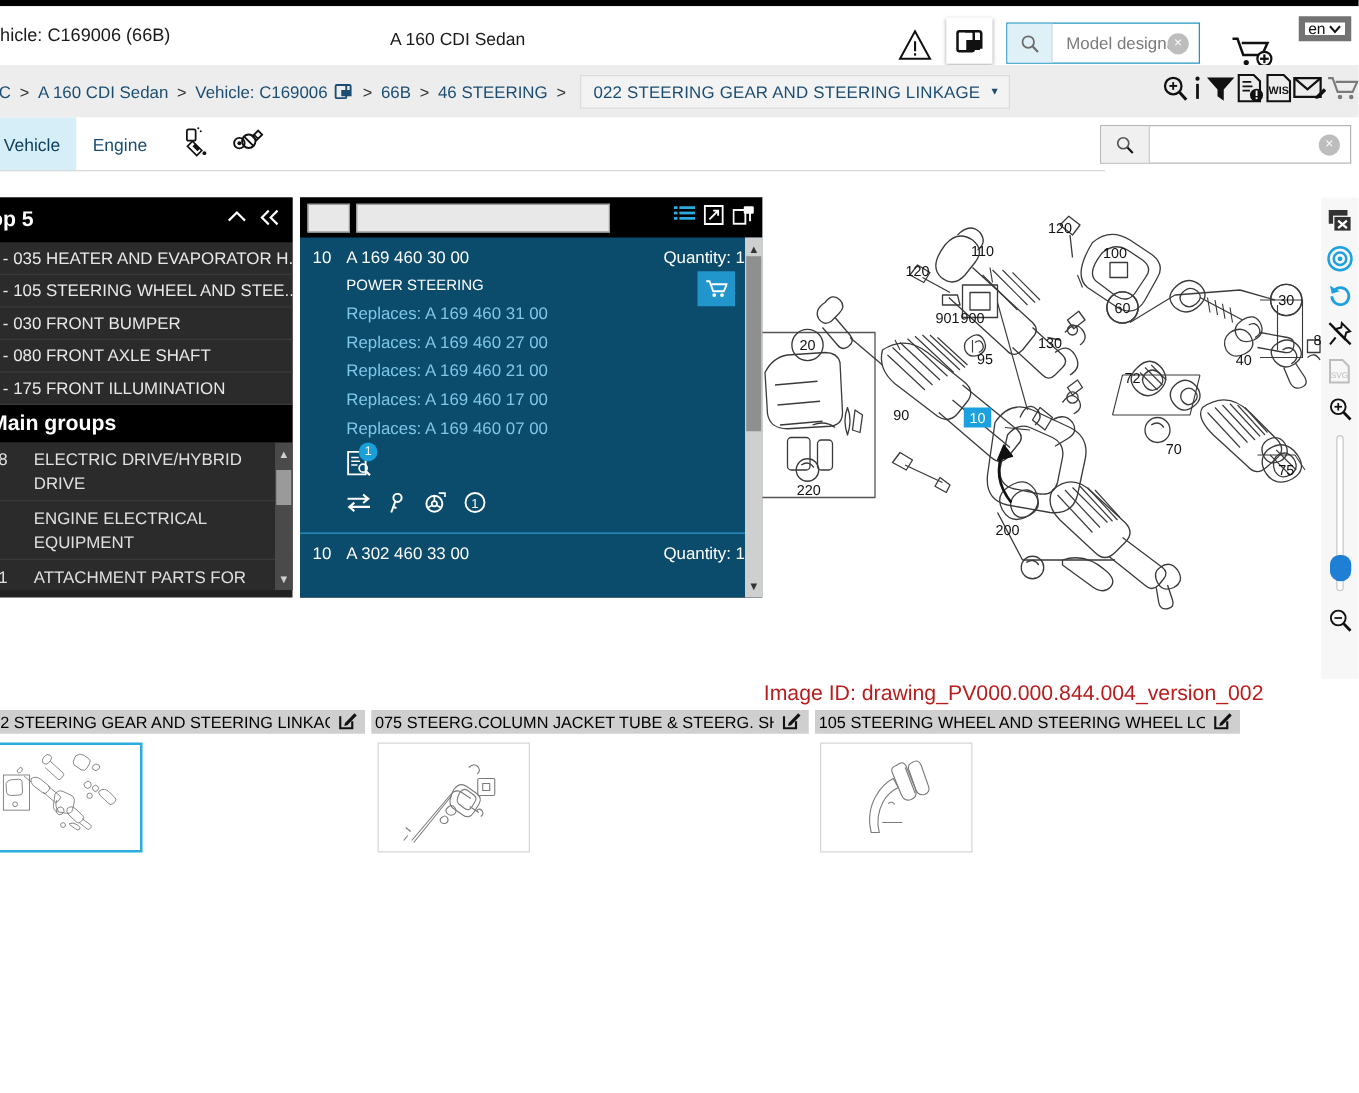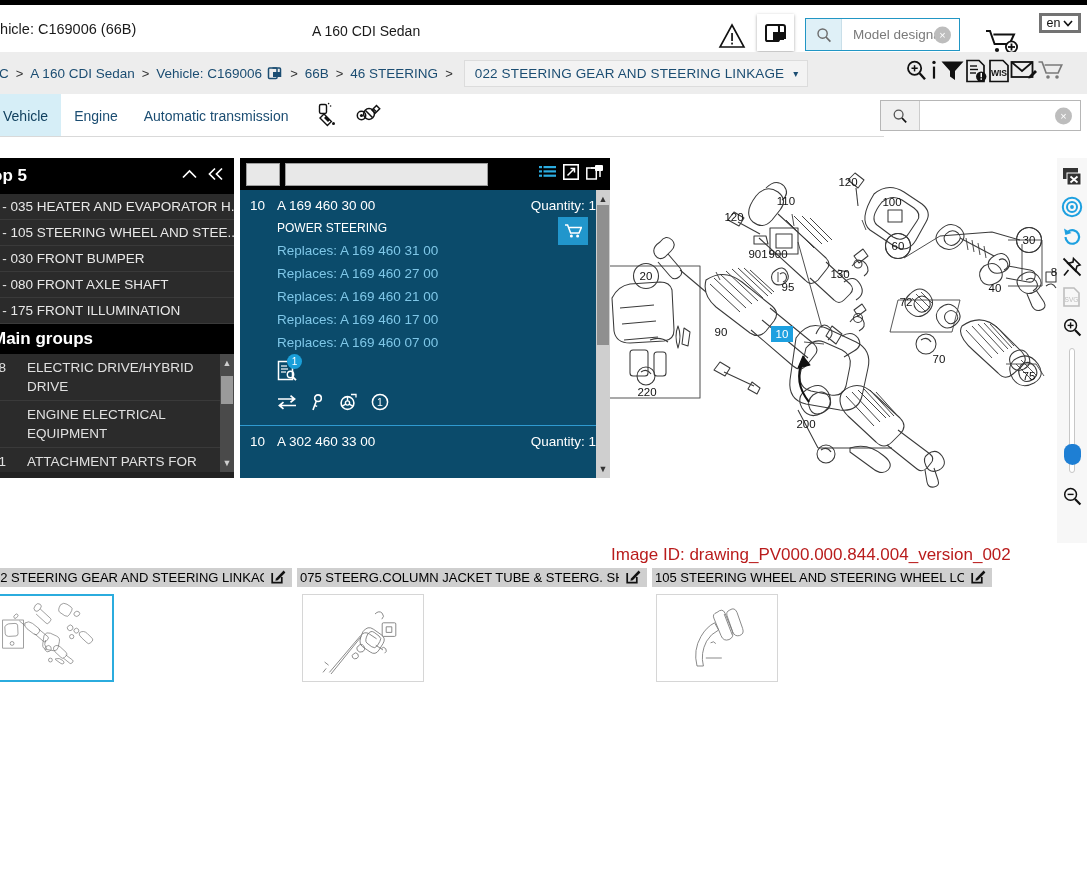--- a/index.html
+++ b/index.html
@@ -44,41 +44,41 @@
   .searchbox-top .sb-ph { font-size:13.5px; color:#7a7a7a; white-space:nowrap; }
   .sb-clear {
     position:absolute; right:8px; top:50%; transform:translateY(-50%);
     width:17px; height:17px; border-radius:50%; background:#bdbdbd; color:#fff;
     font-size:11px; line-height:17px; text-align:center; font-family:"Liberation Sans",sans-serif;
   }
 
   .cart-top { position:absolute; left:984px; top:22px; width:36px; height:30px; }
   .lang-sel {
     position:absolute; right:6px; top:8px; width:42px; height:20px;
-    border:3px solid #737373; background:#fff; font-size:12.5px;
+    border:5px solid #737373; background:#fff; font-size:12.5px;
     display:flex; align-items:center; justify-content:center; gap:3px; color:#111;
   }
 
   
   .crumbbar {
     position:absolute; top:52px; left:0; width:1087px; height:42px;
     background:#ededed; display:flex; align-items:center;
   }
   .crumbs { display:flex; align-items:center; white-space:nowrap; margin-left:-10px; }
   .crumb { font-size:13.5px; color:#1b4d72; }
   .crumb-sep { font-size:13px; color:#333; margin:0 7px; }
   .crumb-copy { display:inline-flex; margin-left:5px; vertical-align:middle; }
   .crumb-active {
     background:#f3f3f3; border:1px solid #dcdcdc; padding:5px 9px 5px 10px;
     font-size:13.5px; color:#1b4d72; letter-spacing:.15px;
     display:inline-flex; align-items:center; gap:9px; margin-left:4px;
   }
   .cb-toolicons {
-    position:absolute; right:24px; top:50%; transform:translateY(-50%);
-    display:flex; 
+    position:absolute; right:0; top:50%; transform:translateY(-50%);
+    display:flex; align-items:center; 
   }
 
   
   .tabrow {
     position:absolute; top:94px; left:0; width:1087px; height:43px;
     background:#fff; display:flex; align-items:stretch;
   }
   .tabs { display:flex; align-items:stretch; margin-left:-10px; }
   .tab {
     padding:0 13px; display:flex; align-items:center;
@@ -325,21 +325,20 @@
         <circle cx="20" cy="18" r="1.8" fill="#7a7a7a"></circle>
       </svg>
     </span>
   </div>
 </div>
 
 <div class="tabrow">
   <div class="tabs">
     <div class="tab sel">Vehicle</div>
     <div class="tab">Engine</div>
-    <div class="tab">Automatic transmission</div>
   </div>
   <div class="tabicons">
     <span>
       <svg width="24" height="26" viewBox="0 0 24 26">
         <rect x="2.5" y="3.5" width="7" height="9" rx="1.4" fill="none" stroke="#111" stroke-width="1.4"></rect>
         <circle cx="11.6" cy="2.6" r="0.8" fill="#111"></circle>
           <circle cx="13.6" cy="5" r="0.8" fill="#111"></circle>
         <path d="M7 13 l7.4 7.4 l-4 4 l-7.4 -7.4 Z" fill="none" stroke="#111" stroke-width="1.4"></path>
         <path d="M9 15 l4 4 l-2 2 l-4 -4 Z" fill="#111"></path>
         <circle cx="16.5" cy="22.5" r="1.5" fill="#111"></circle>

